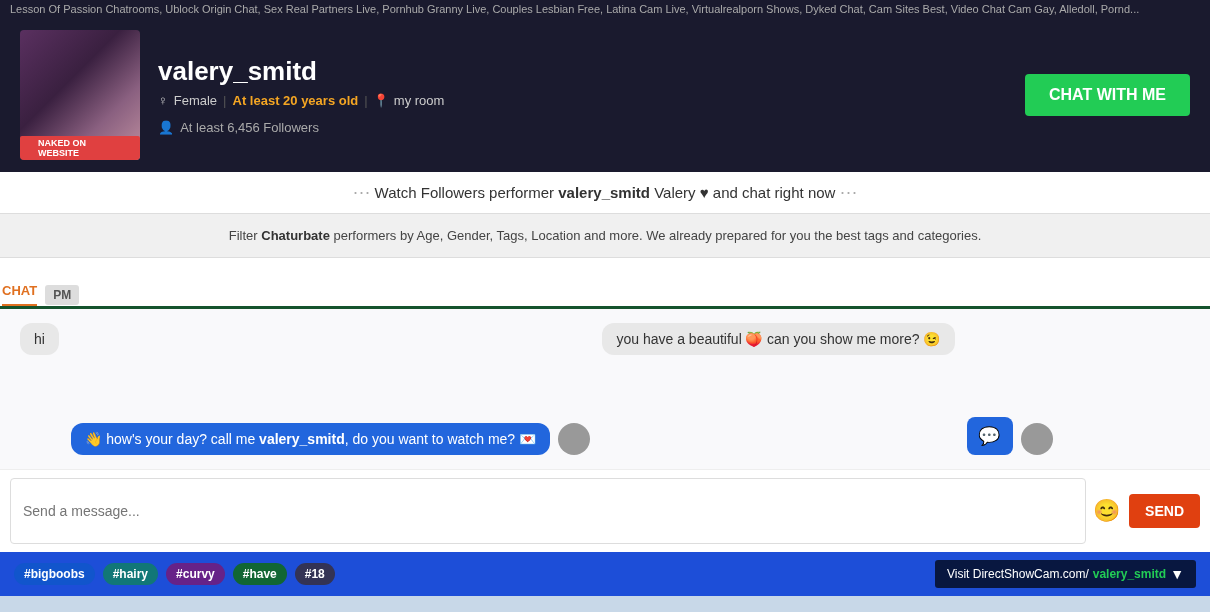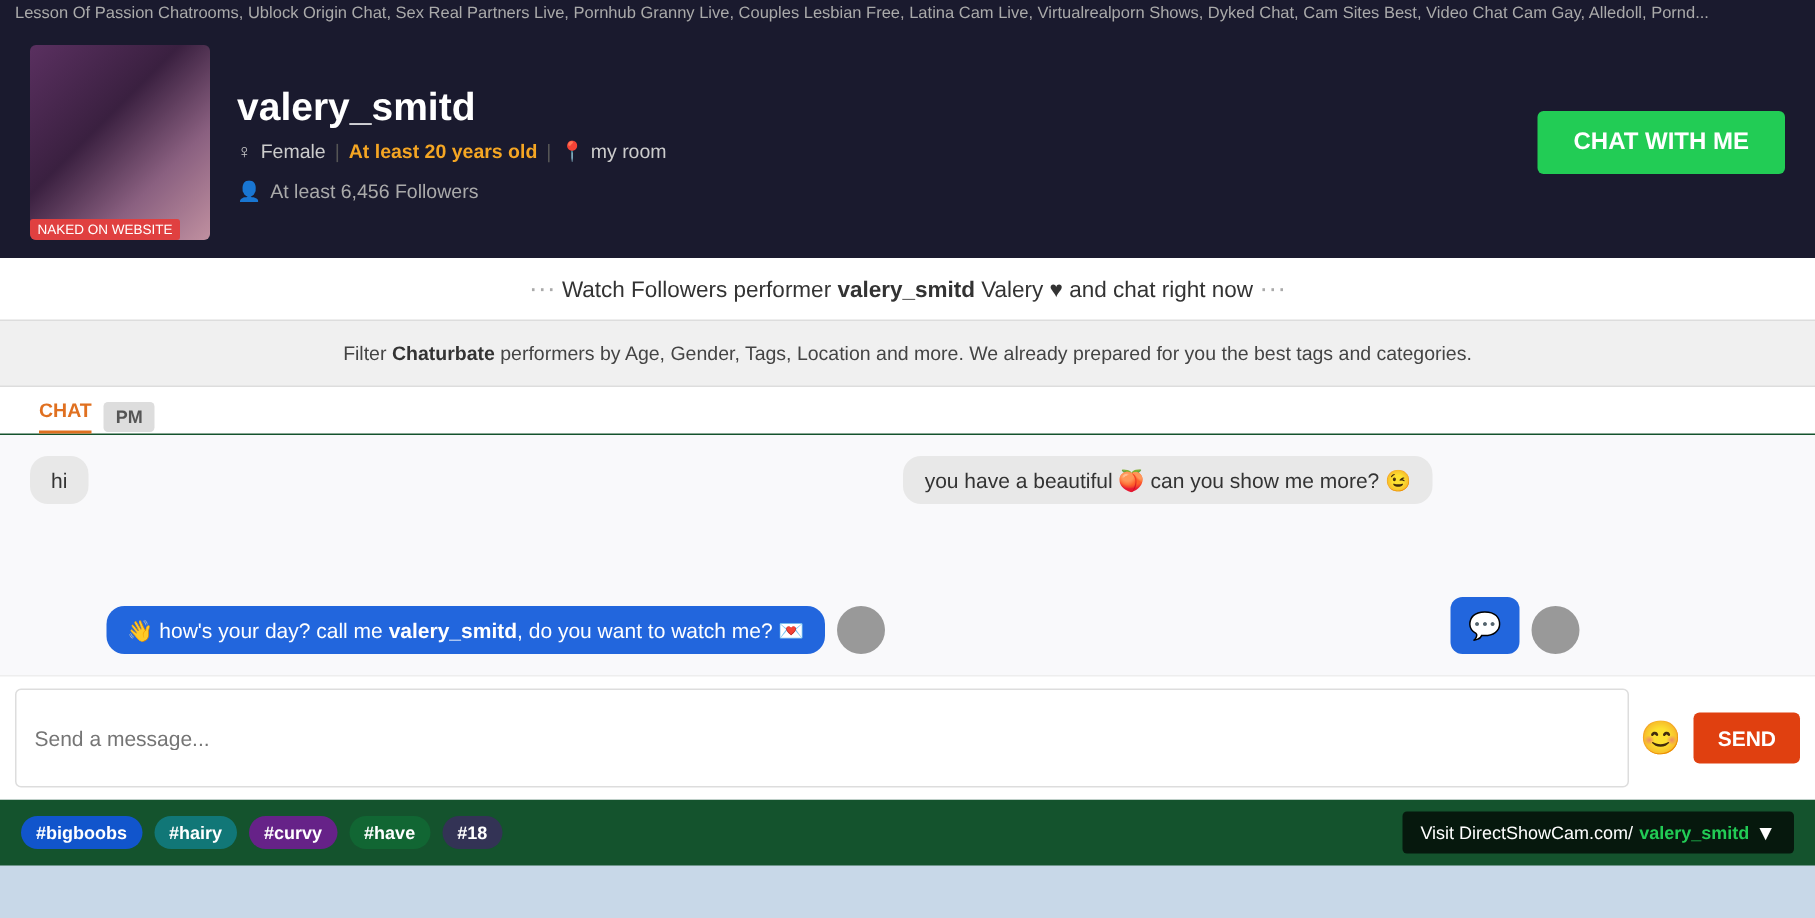--- a/index.html
+++ b/index.html
@@ -36,22 +36,22 @@
       overflow: hidden;
       flex-shrink: 0;
     }
     .naked-badge {
       position: absolute;
       bottom: 0;
       left: 0;
       background: #e04040;
       color: white;
       font-size: 9px;
-      font-weight: normal;
-      padding: 2px 5px;
+      font-weight: bold;
+      padding: 2px 18px;
       border-radius: 2px;
     }
     .profile-info {
       flex: 1;
     }
     .profile-username {
       color: white;
       font-size: 26px;
       font-weight: bold;
       margin-bottom: 6px;
@@ -134,23 +134,24 @@
     .filter-bar .online-link { color: #22aa44; font-weight: bold; }
     .chat-area {
       background: white;
       margin: 0;
       display: flex;
       flex-direction: column;
     }
     .chat-tabs {
       display: flex;
       align-items: center;
-      padding: 8px 14px 0 26px;
-      gap: 8px;
-      border-bottom: 1px solid #14532d;
+      padding: 8px 14px 0 2px;
+      gap: 8px;
+      border-bottom: 3px solid #14532d;
+      margin-top: 17px;
     }
     .tab-chat {
       color: #e07020;
       font-weight: bold;
       font-size: 13px;
       padding-bottom: 6px;
       border-bottom: 2px solid #e07020;
       cursor: pointer;
     }
     .tab-pm {
@@ -244,21 +245,21 @@
       background: #e04010;
       color: white;
       font-weight: bold;
       font-size: 14px;
       padding: 9px 16px;
       border: none;
       border-radius: 4px;
       cursor: pointer;
     }
     .tags-bar {
-      background: #14532d;
+      background: #1d4ed8;
       padding: 8px 14px;
       display: flex;
       align-items: center;
       gap: 8px;
       justify-content: space-between;
     }
     .tags-left { display: flex; gap: 8px; }
     .tag {
       padding: 4px 10px;
       border-radius: 12px;

